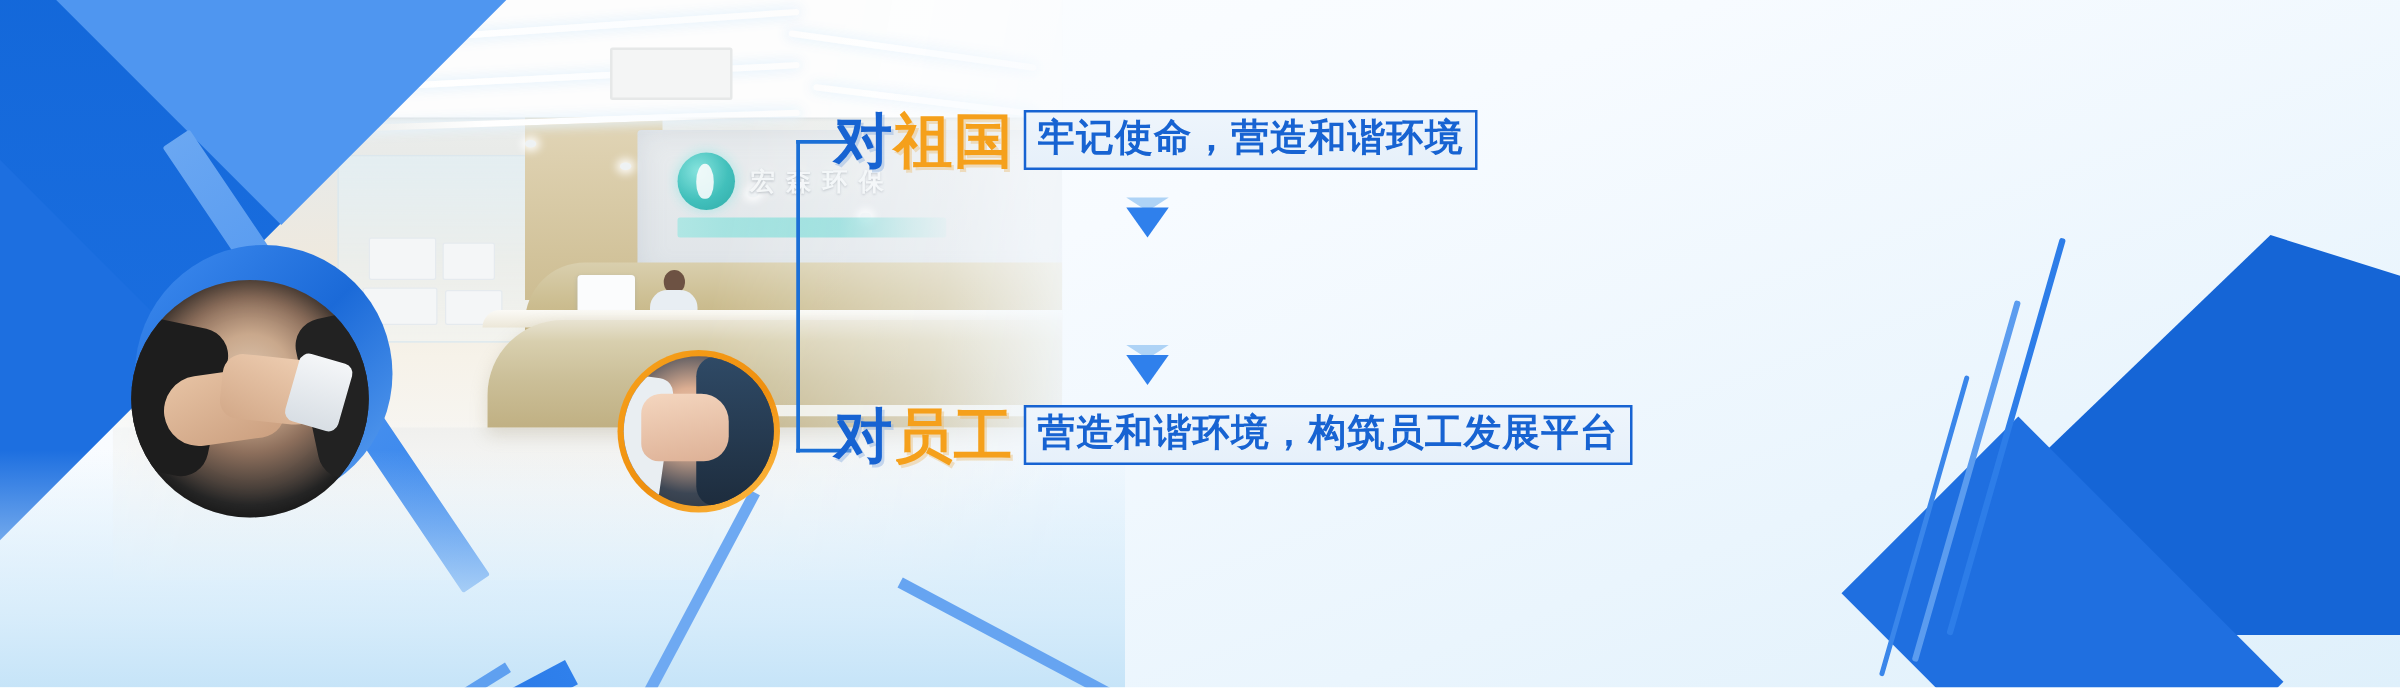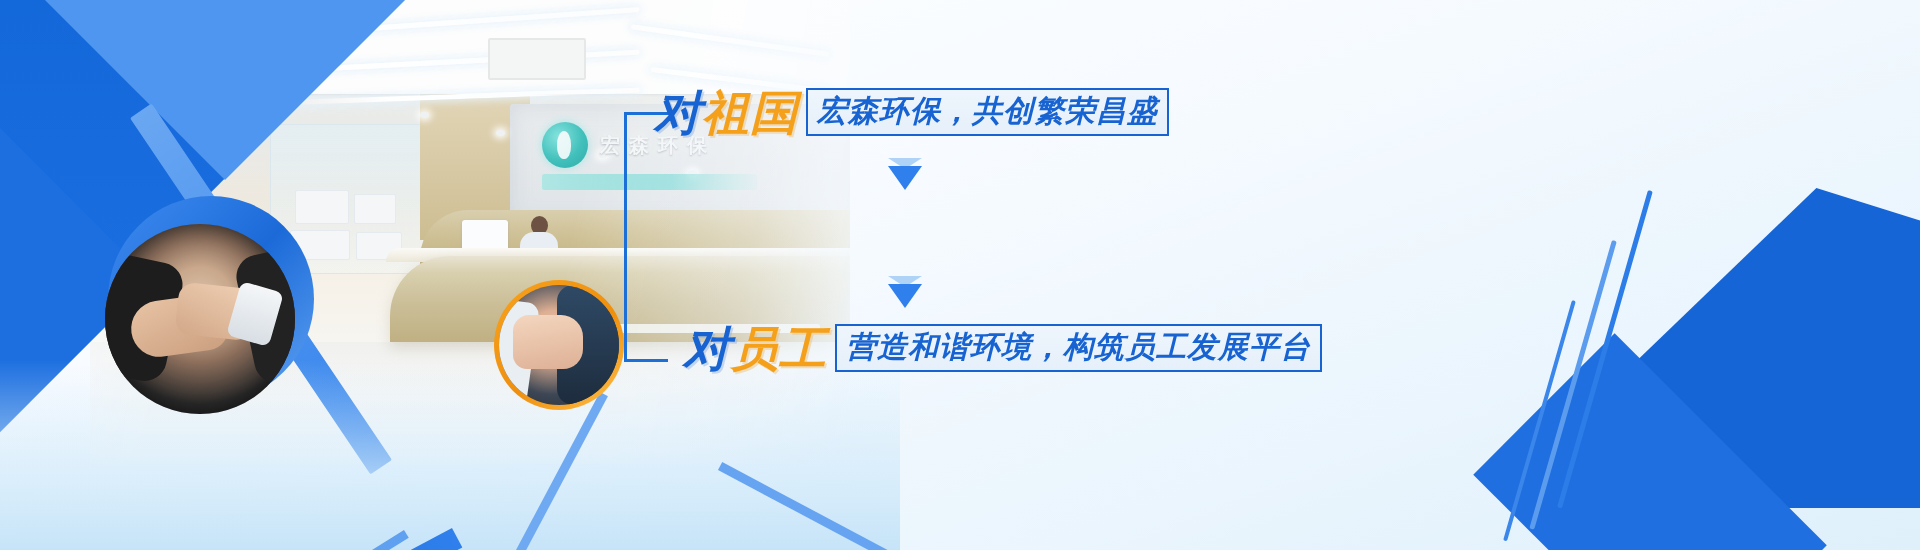--- a/index.html
+++ b/index.html
@@ -243,41 +243,41 @@
   }
   .line-r {
     background: #2d7de8;
     transform-origin: top left;
     border-radius: 2px;
   }
 
   
   .content {
     position: absolute;
-    left: 624px; top: 86px;
-    width: 1100px; height: 300px; font-style: italic;
+    left: 637px; top: 86px;
+    width: 1100px; height: 300px;
   }
   .bracket {
     position: absolute;
     left: 0; top: 26px;
     width: 44px; height: 250px;
     border-left: 3px solid #1b6fd6;
     border-top: 3px solid #1b6fd6;
     border-bottom: 3px solid #1b6fd6;
   }
   .row {
     position: absolute;
     left: 30px;
     display: flex;
     align-items: center;
     white-space: nowrap;
   }
   .row1 { top: 2px; }
   .row2 { top: 120px; }
-  .row3 { top: 238px; margin-left: 29px; }
+  .row3 { top: 238px; }
 
   .lead {
     font-size: 47px;
     font-weight: 700;
     letter-spacing: 1px;
     line-height: 1;
     font-family: "Liberation Sans", "DejaVu Sans", sans-serif;
   }
   .lead .c-blue {
     color: #1763d2;
@@ -479,21 +479,21 @@
 
     <div class="arrow arrow-top arrow-g1"></div>
     <div class="arrow arrow-bot arrow-g1b"></div>
     <div class="arrow arrow-top arrow-g2"></div>
     <div class="arrow arrow-bot arrow-g2b"></div>
 
     <div class="row row1">
       <div class="lead">
         <span class="c-blue">对</span><span class="c-orange">祖国</span>
       </div>
-      <div class="tagbox">宏森环保，共创繁荣昌盛</div>
+      <div class="tagbox">牢记使命，营造和谐环境</div>
     </div>
 
     <div class="row row2">
     </div>
 
     <div class="row row3">
       <div class="lead">
         <span class="c-blue">对</span><span class="c-orange">员工</span>
       </div>
       <div class="tagbox">营造和谐环境，构筑员工发展平台</div>

